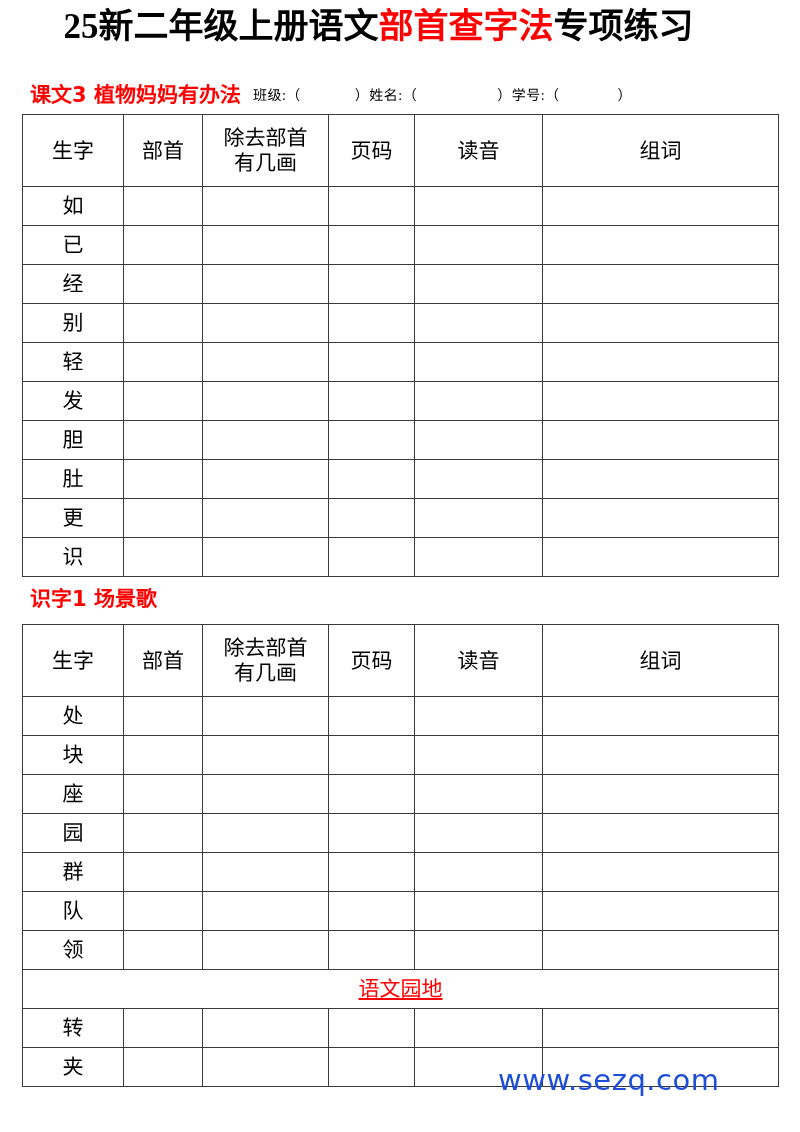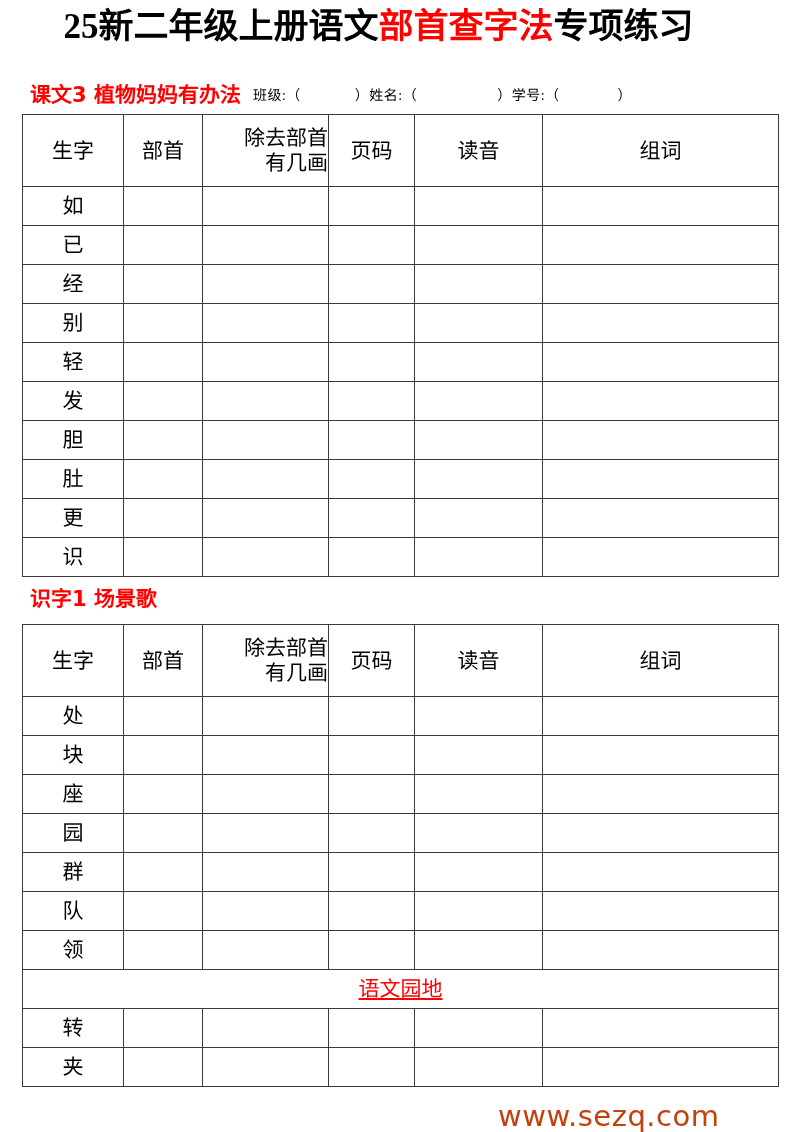--- a/index.html
+++ b/index.html
@@ -114,38 +114,38 @@
     height: 38px;
     text-align: left;
     padding-left: 12px;
     color: #ff0000;
     font-family: "DejaVu Sans", "Liberation Sans", sans-serif;
     font-size: 21px;
     font-weight: bold;
     line-height: 26px;
     text-decoration: underline;
   }
-  .hdr-two-line { display: block; line-height: 25px; text-align: right; }
+  .hdr-two-line { display: block; line-height: 25px; }
 
   
   col.c-char  { width: 101px; }
   col.c-rad   { width: 79px; }
   col.c-strk  { width: 126px; }
   col.c-page  { width: 86px; }
   col.c-pron  { width: 128px; }
   col.c-word  { width: 236px; }
 
   
   .watermark {
     position: absolute;
     left: 498px;
-    top: 1099px;
+    top: 1063px;
     font-family: "DejaVu Sans", "Liberation Sans", sans-serif;
     font-size: 29px;
-    color: #c2410c;
+    color: #1d4ed8;
     letter-spacing: 0.5px;
     white-space: nowrap;
     pointer-events: none;
     user-select: none;
   }
 </style>
 </head>
 <body>
 
 <div class="page">

